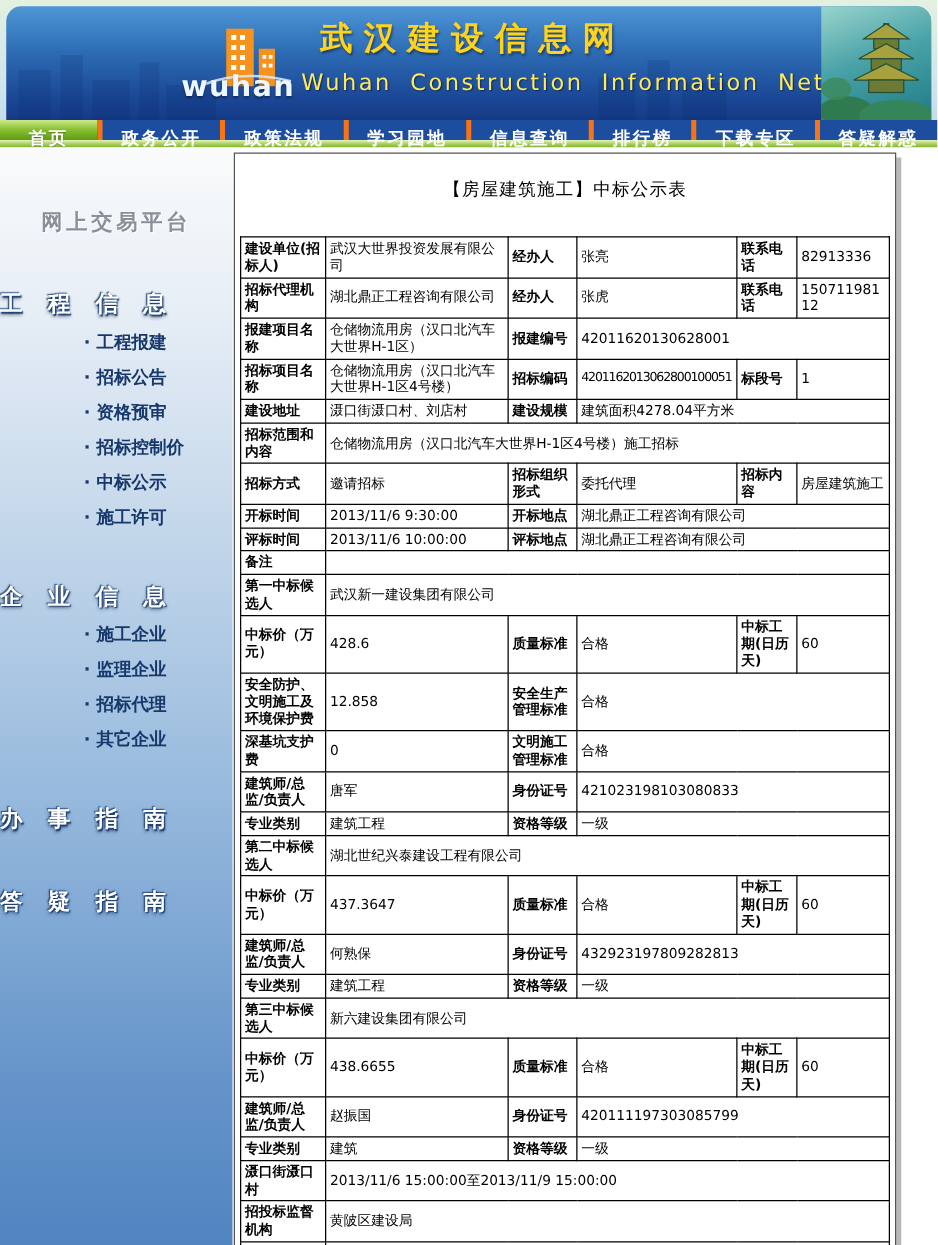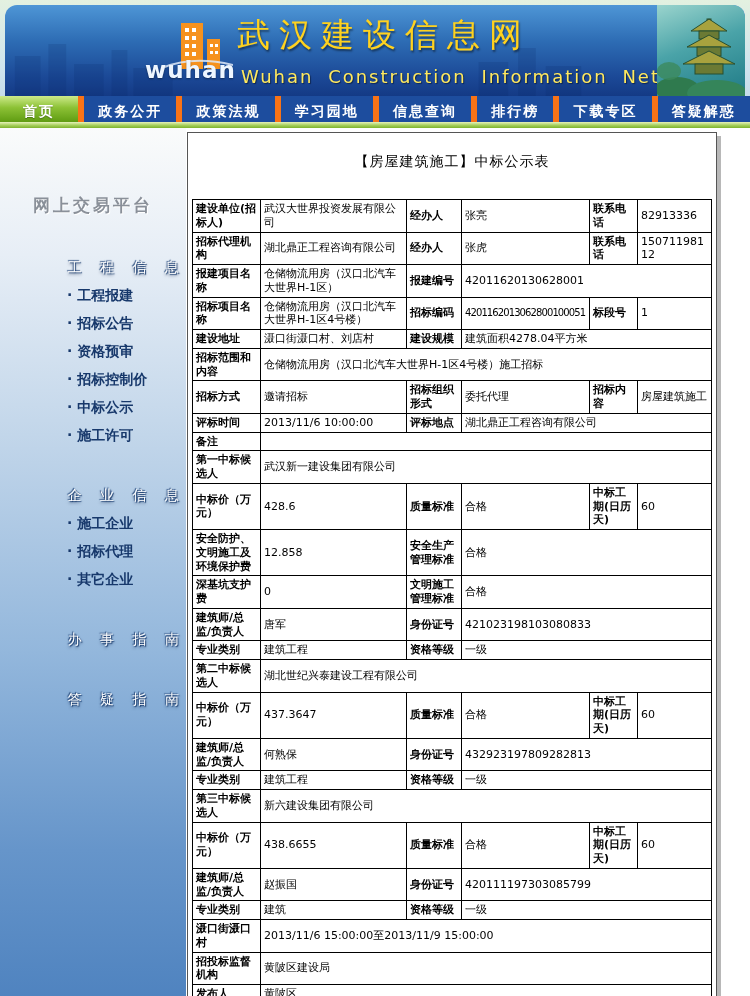--- a/index.html
+++ b/index.html
@@ -26,65 +26,66 @@
   .logo { position:absolute; left:158px; top:8px; width:70px; height:78px; }
   .logo .script {
     position:absolute; left:-18px; bottom:8px;
     font-weight: bold;
     color:#eef6ff; font-size:23px; letter-spacing:1px;
     text-shadow: 0 1px 2px rgba(0,0,0,.4);
     white-space: nowrap;
   }
   .titles { position:absolute; left:232px; top:8px; }
   .site-title {
-    color:#ffd21e; font-size:33px; font-weight:normal;
+    color:#ffd21e; font-size:26px; font-weight:bold;
     letter-spacing:9px; white-space:nowrap;
     text-shadow: 1px 2px 2px rgba(0,0,0,.45);
+    margin-left: 19px;
   }
   .site-subtitle {
     margin-top:8px; margin-left:4px;
     color:#ffe95e; font-size:18px; font-weight:normal;
     letter-spacing:2px; word-spacing:7px; white-space:nowrap;
     text-shadow: 1px 1px 1px rgba(0,0,0,.45);
   }
   .pagoda {
     position:absolute; right:0; top:0; width:88px; height:91px;
     border-radius:0 12px 0 0;
     background: linear-gradient(160deg, #9ad4cd 0%, #4aa3a8 45%, #1f7a86 100%);
   }
   
-  .navbar { height:26px; background:#1d4d9e; display:flex; }
+  .navbar { height:16px; background:#1d4d9e; display:flex; }
   .nav-tab {
     flex:1 1 auto; color:#ffffff; font-size:14px; font-weight:bold;
     text-align:center; line-height:30px; letter-spacing:2px; cursor:pointer;
     white-space:nowrap;
   }
-  .nav-tab + .nav-tab { border-left:6px solid #f97316; }
+  .nav-tab + .nav-tab { border-left:4px solid #f97316; }
   .nav-tab.active {
     flex:0 0 78px;
     background: linear-gradient(180deg, #cdea8a 0%, #8cc135 45%, #5f9c12 100%);
     text-shadow: 0 1px 1px rgba(0,0,0,.3);
   }
   .green-strip { height:6px; background: linear-gradient(180deg,#e7f2bb 0%, #a6cf5b 55%, #7cb32c 100%); }
   
   .main { display:flex; background:#ffffff; }
   .sidebar {
     flex:0 0 186px; width:186px;
     background: linear-gradient(180deg, #fafbfb 0%, #e7eef6 14%, #c2d6ea 34%, #93b7dc 58%, #6695ca 80%, #4a7fbd 100%);
     padding-bottom:30px;
   }
   .platform-title {
-    margin-top:66px; text-align:center;
+    margin-top:48px; text-align:center;
     font-size:17px; font-weight:bold; letter-spacing:3px;
     color:#8a9099;
     text-shadow: 1px 1px 0 #ffffff;
   }
   .side-head {
-    margin:42px 0 8px 0; text-align:right;
-    font-size:14px; font-weight:normal; letter-spacing:7px;
+    margin:42px 0 8px 0; text-align:left;
+    font-size:18px; font-weight:bold; letter-spacing:7px;
     color:#ffffff;
     text-shadow: 1px 1px 1px #1a3c6e, -1px -1px 1px #2a4c7e, 0 2px 3px rgba(10,30,70,.55);
     white-space:nowrap;
   }
   .side-item {
     margin:10px 0; padding-left:67px; text-align:left;
     font-size:14px; font-weight:bold; color:#17386b;
     cursor:pointer; white-space:nowrap;
   }
   .content { flex:1 1 auto; padding:4px 0 12px 1px; }
@@ -197,20 +198,21 @@
       <div id="sidebar-sections">
           <div class="side-head">工 程 信 息</div>
           <div class="side-item">· 工程报建</div>
           <div class="side-item">· 招标公告</div>
           <div class="side-item">· 资格预审</div>
           <div class="side-item">· 招标控制价</div>
           <div class="side-item">· 中标公示</div>
           <div class="side-item">· 施工许可</div>
           <div class="side-head">企 业 信 息</div>
           <div class="side-item">· 施工企业</div>
+          <div class="side-item">· 监理企业</div>
           <div class="side-item">· 招标代理</div>
           <div class="side-item">· 其它企业</div>
           <div class="side-head">办 事 指 南</div>
           <div class="side-head">答 疑 指 南</div>
         </div>
     </aside>
     <section class="content">
       <div class="panel">
         <div class="table-title">【房屋建筑施工】中标公示表</div>
         <table class="notice" id="notice-table">
@@ -265,20 +267,26 @@
               </tr>
               <tr>
                 <td class="lbl">招标方式</td>
                 <td class="val">邀请招标</td>
                 <td class="lbl">招标组织形式</td>
                 <td class="val">委托代理</td>
                 <td class="lbl">招标内容</td>
                 <td class="val">房屋建筑施工</td>
               </tr>
               <tr>
+                <td class="lbl">开标时间</td>
+                <td class="val">2013/11/6 9:30:00</td>
+                <td class="lbl">开标地点</td>
+                <td class="val" colspan="3">湖北鼎正工程咨询有限公司</td>
+              </tr>
+              <tr>
                 <td class="lbl">评标时间</td>
                 <td class="val">2013/11/6 10:00:00</td>
                 <td class="lbl">评标地点</td>
                 <td class="val" colspan="3">湖北鼎正工程咨询有限公司</td>
               </tr>
               <tr>
                 <td class="lbl">备注</td>
                 <td class="val" colspan="5">&nbsp;</td>
               </tr>
               <tr>

